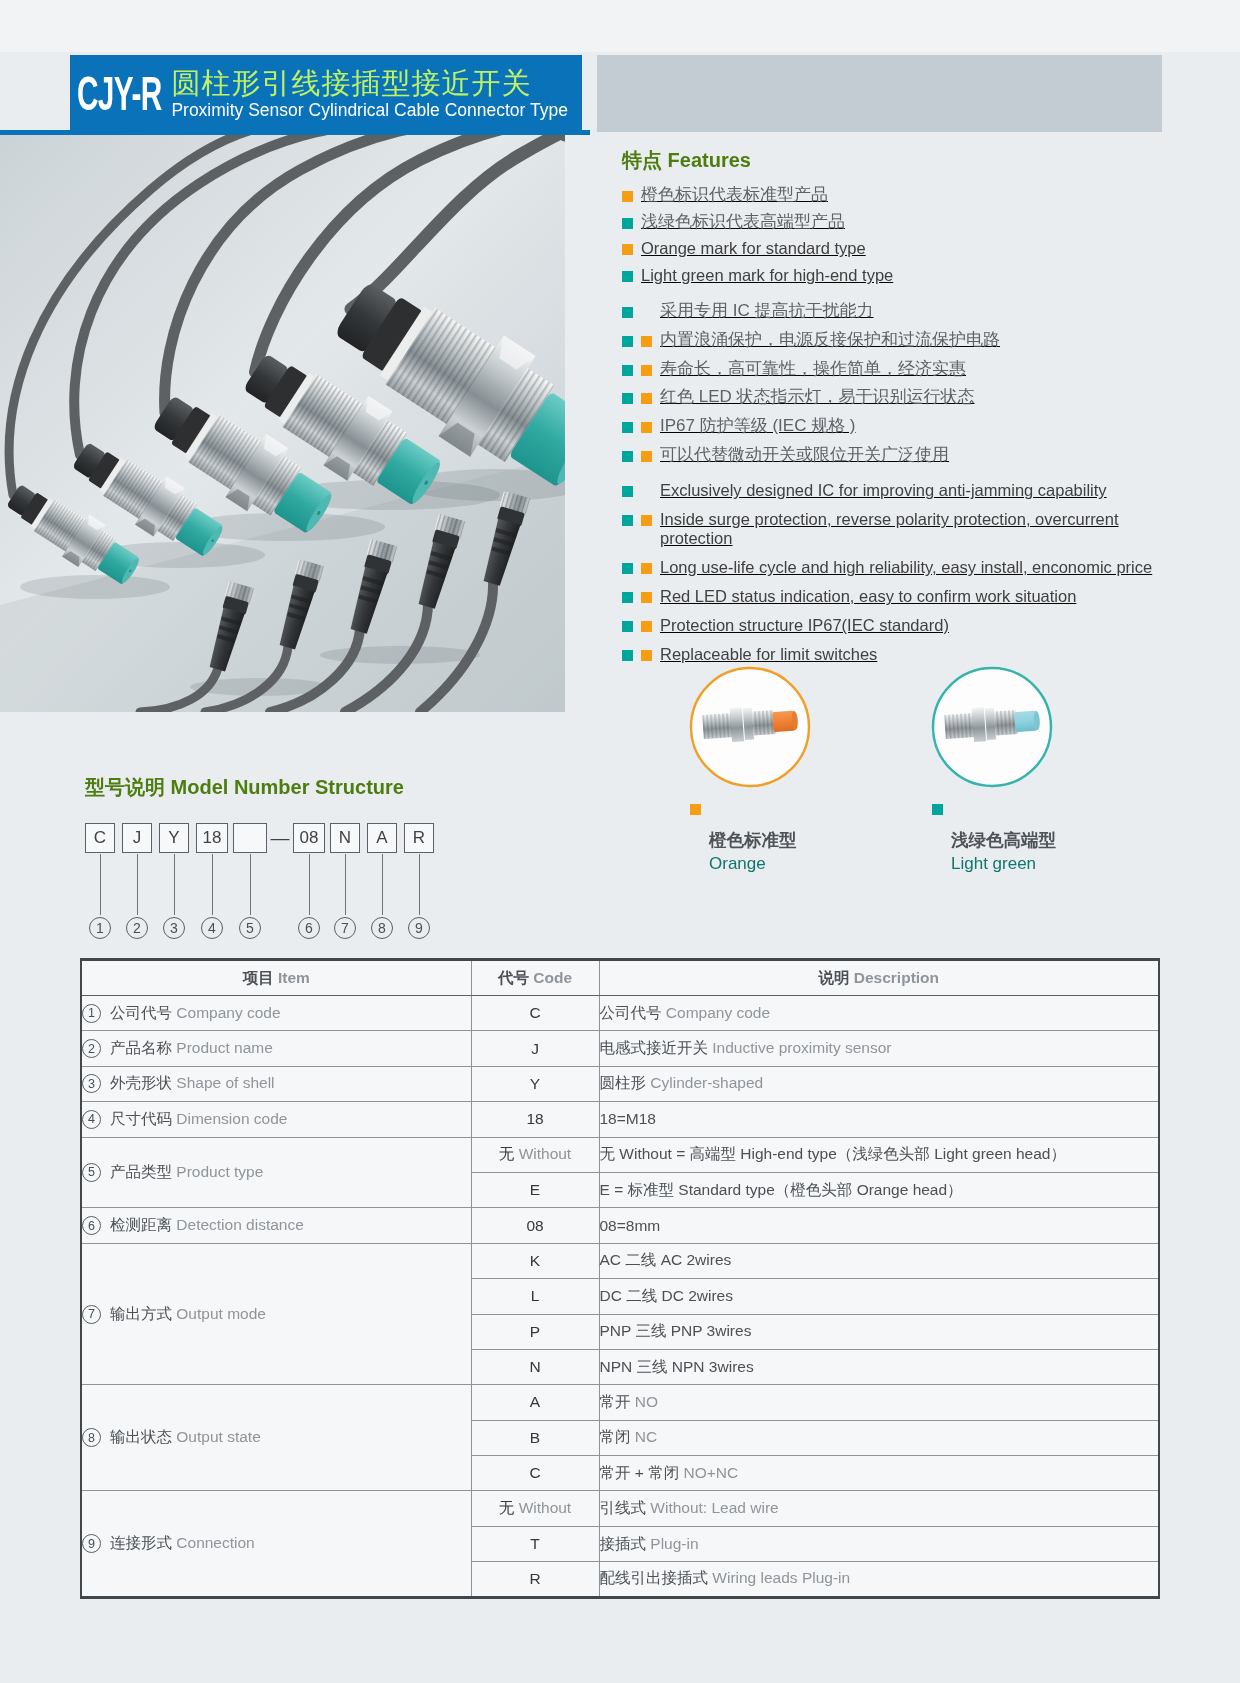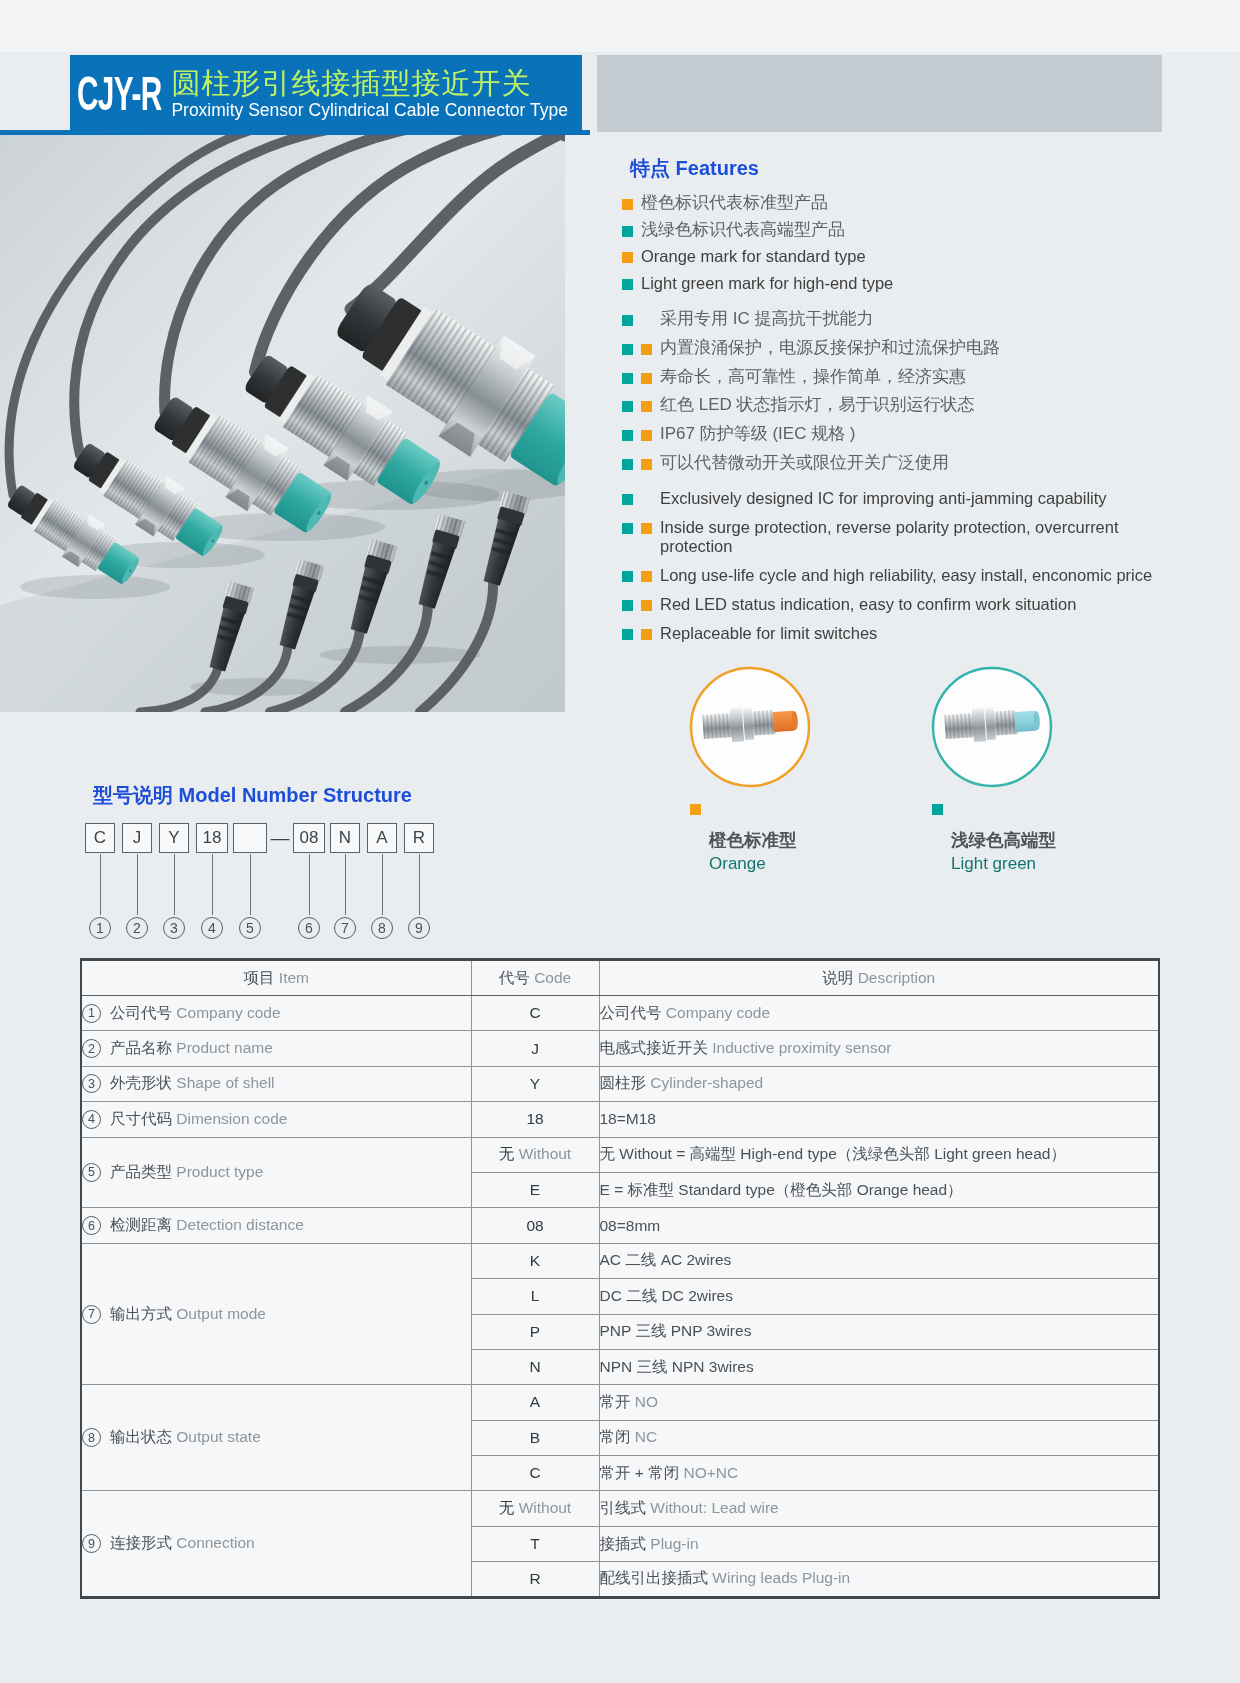--- a/index.html
+++ b/index.html
@@ -16,23 +16,23 @@
   .hdr-zh{font-size:29px;font-weight:normal;color:#bef264;letter-spacing:1px;line-height:1.15;white-space:nowrap;}
   .hdr-en{font-size:17.5px;color:#fff;line-height:1.1;margin-top:1px;white-space:nowrap;}
   .hdr-gray{position:absolute;left:597px;top:55px;width:565px;height:77px;background:#c3ccd2;}
   .hdr-strip{position:absolute;left:0;top:130px;width:590px;height:5px;background:#0a72b9;}
 
   
   .photo{position:absolute;left:0;top:135px;width:565px;height:577px;}
 
   
   .features{position:absolute;left:622px;top:148px;width:552px;}
-  .sec-h{font-size:20px;font-weight:bold;color:#1d4ed8;margin:8px;line-height:1.2;}
+  .sec-h{font-size:20px;font-weight:bold;color:#4d7c0f;margin:0;line-height:1.2;}
   .features .sec-h{margin-bottom:14px;}
-  .f-group{margin-bottom:17px;}
+  .f-group{margin-bottom:17px;text-decoration:underline;}
   .f-row{display:flex;align-items:flex-start;margin-bottom:8px;}
   .g2 .f-row{margin-bottom:10px;}
   .sq{flex:0 0 11px;width:11px;height:11px;margin-top:5px;margin-right:8px;}
   .sq.orange{background:#f59d13;}
   .sq.teal{background:#00a69c;}
   .sq.spacer{visibility:hidden;}
   .f-text.zh{font-size:17px;color:#5c6166;line-height:1.1;}
   .f-text.en{font-size:16.5px;color:#404040;line-height:1.15;}
 
   
@@ -57,21 +57,21 @@
         justify-content:center;font-size:14px;color:#4a4f54;box-sizing:border-box;background:transparent;}
   .ms-num{position:absolute;top:94px;}
 
   
   .tbl-wrap{position:absolute;left:80px;top:958px;width:1078px;}
   table.code{width:100%;border-collapse:collapse;table-layout:fixed;background:#f5f7f8;
              border:2px solid #42474c;border-top-width:3px;border-bottom-width:3px;}
   table.code th,table.code td{border:1px solid #8d9397;padding:0;vertical-align:middle;}
   table.code thead tr{height:36px;}
   table.code tbody tr{height:35.4px;}
-  table.code th{font-size:16px;font-weight:normal;text-align:center;border-bottom:1.5px solid #5a6064;}
+  table.code th{font-size:16px;font-weight:bold;text-align:center;border-bottom:1.5px solid #5a6064;}
   tr.grp td{border-top:1.5px solid #62686c;}
   td.item{padding-left:13px;}
   .item-flex{display:flex;align-items:center;gap:9px;}
   .numc-sm{flex:0 0 19px;width:19px;height:19px;border:1px solid #5a6064;border-radius:50%;
            display:flex;align-items:center;justify-content:center;font-size:12.5px;color:#4a4f54;box-sizing:border-box;}
   td.code-c{text-align:center;}
   td.desc{padding-left:17px;}
   .tz{color:#4c5156;font-size:15.5px;}
   .te{color:#8f959a;font-size:15.5px;}
   td.code-c .tz{color:#33383c;}
@@ -271,20 +271,25 @@
           </div>
           <div class="f-row">
             <span class="sq teal"></span>
             <span class="sq orange"></span>
             <span class="f-text en">Long use-life cycle and high reliability, easy install, enconomic price</span>
           </div>
           <div class="f-row">
             <span class="sq teal"></span>
             <span class="sq orange"></span>
             <span class="f-text en">Red LED status indication, easy to confirm work situation</span>
+          </div>
+          <div class="f-row">
+            <span class="sq teal"></span>
+            <span class="sq orange"></span>
+            <span class="f-text en">Protection structure IP67(IEC standard)</span>
           </div>
           <div class="f-row">
             <span class="sq teal"></span>
             <span class="sq orange"></span>
             <span class="f-text en">Replaceable for limit switches</span>
           </div>
         </div>
       </div>
   </section>
 

